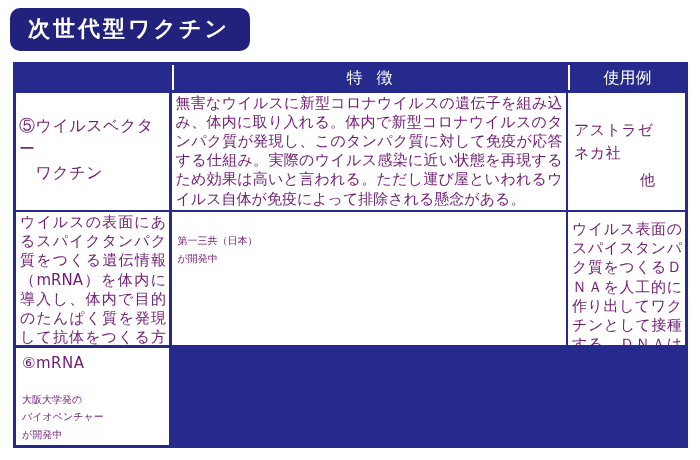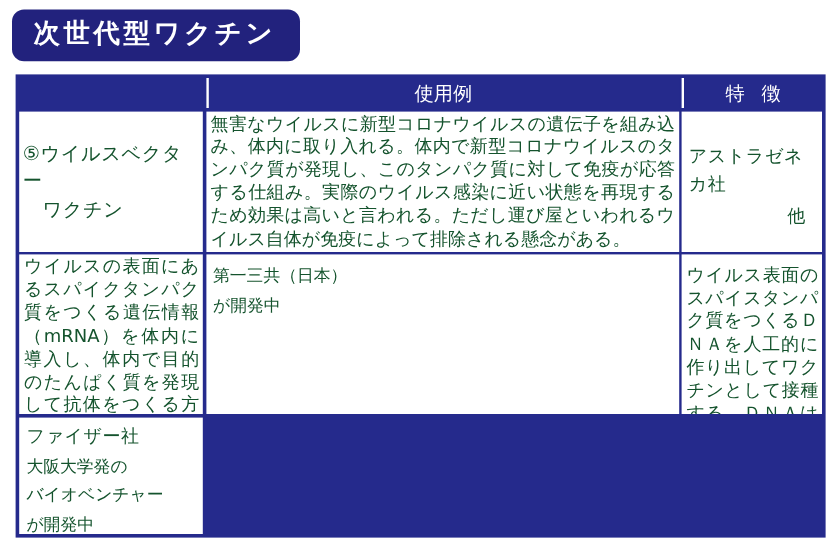--- a/index.html
+++ b/index.html
@@ -40,21 +40,21 @@
     box-sizing: border-box;
     background: #252a8c;
     padding: 3px;
     display: grid;
     grid-template-columns: 153px 1fr 117px;
     grid-template-rows: 25px 117px 133px 97px;
     gap: 2.5px;
   }
   .cell {
     background: #ffffff;
-    color: #14532d;
+    color: #701a75;
     box-sizing: border-box;
     overflow: hidden;
   }
   .hd {
     background: #252a8c;
     color: #ffffff;
     font-size: 16px;
     display: flex;
     align-items: center;
     justify-content: center;
@@ -68,43 +68,44 @@
     text-indent: 14px;
   }
   .labelcell {
     display: flex;
     align-items: center;
     font-size: 16px;
     padding: 2px 2px 2px 3px;
     white-space: pre-line;
     line-height: 1.45;
     letter-spacing: 0.5px;
+    font-family: Liberation Mono, monospace;
   }
   .featcell {
     font-size: 15px;
     line-height: 19.2px;
     padding: 1px 3px 1px 4px;
     text-align: justify;
   }
   .featcell.pad-top {
     padding-top: 8px;
   }
   .usecell {
     font-size: 15px;
-    padding: 4px 4px 4px 6px;
+    padding: 4px 20px 4px 6px;
     line-height: 1.55;
   }
   .usecell .primary {
     white-space: pre-line;
     letter-spacing: 0.5px;
   }
   .usecell .secondary {
     white-space: pre-line;
-    font-size: 14px;
-    margin-top: 2px;
+    font-size: 10px;
+    margin-top: 16px;
     line-height: 1.75;
   }
   .usecell.u1 {
     padding-top: 26px;
   }
   .usecell.u1 .secondary {
     font-size: 15px;
     text-align: right;
     padding-right: 10px;
     margin-top: 2px;
@@ -113,39 +114,39 @@
 </head>
 <body>
 
 <div class="stage">
 
   <div class="badge">次世代型ワクチン</div>
 
   <div class="vtable">
 
     <div class="hd"></div>
+    <div class="hd sep hd-features">特徴</div>
     <div class="hd sep">使用例</div>
-    <div class="hd sep hd-features">特徴</div>
 
     <div class="cell labelcell">⑤ウイルスベクター
 　ワクチン</div>
     <div class="cell featcell">無害なウイルスに新型コロナウイルスの遺伝子を組み込み、体内に取り入れる。体内で新型コロナウイルスのタンパク質が発現し、このタンパク質に対して免疫が応答する仕組み。実際のウイルス感染に近い状態を再現するため効果は高いと言われる。ただし運び屋といわれるウイルス自体が免疫によって排除される懸念がある。</div>
     <div class="cell usecell u1">
       <div class="primary">アストラゼネカ社</div>
       <div class="secondary">他</div>
     </div>
 
     <div class="cell featcell">ウイルスの表面にあるスパイクタンパク質をつくる遺伝情報（mRNA）を体内に導入し、体内で目的のたんぱく質を発現して抗体をつくる方法。開発にかかる時間を大幅に短縮でき、ウイルスの変異にも対応できる。しかし長期的な安全性は確立されていない。mRNA ワクチンは非常に壊れやすく脂質膜で覆うなどの技術開発が求められる。また、製剤の保管(-80℃など)や輸送の問題もある。</div>
     <div class="cell usecell u2">
       <div class="secondary">第一三共（日本）
 が開発中</div>
     </div>
 
     <div class="cell featcell pad-top">ウイルス表面のスパイスタンパク質をつくるＤＮＡを人工的に作り出してワクチンとして接種する。ＤＮＡは体内で細胞の核に入り込んでｍＲＮＡを経てスパイスタンパク質が作られ、これによって抗体反応が起こる。</div>
     <div class="cell usecell u3">
-      <div class="primary">ファイザー社</div>
+      <div class="primary">⑥mRNA</div>
       <div class="secondary">大阪大学発の
 バイオベンチャー
 が開発中</div>
     </div>
 
   </div>
 </div>
 
 </body></html>

